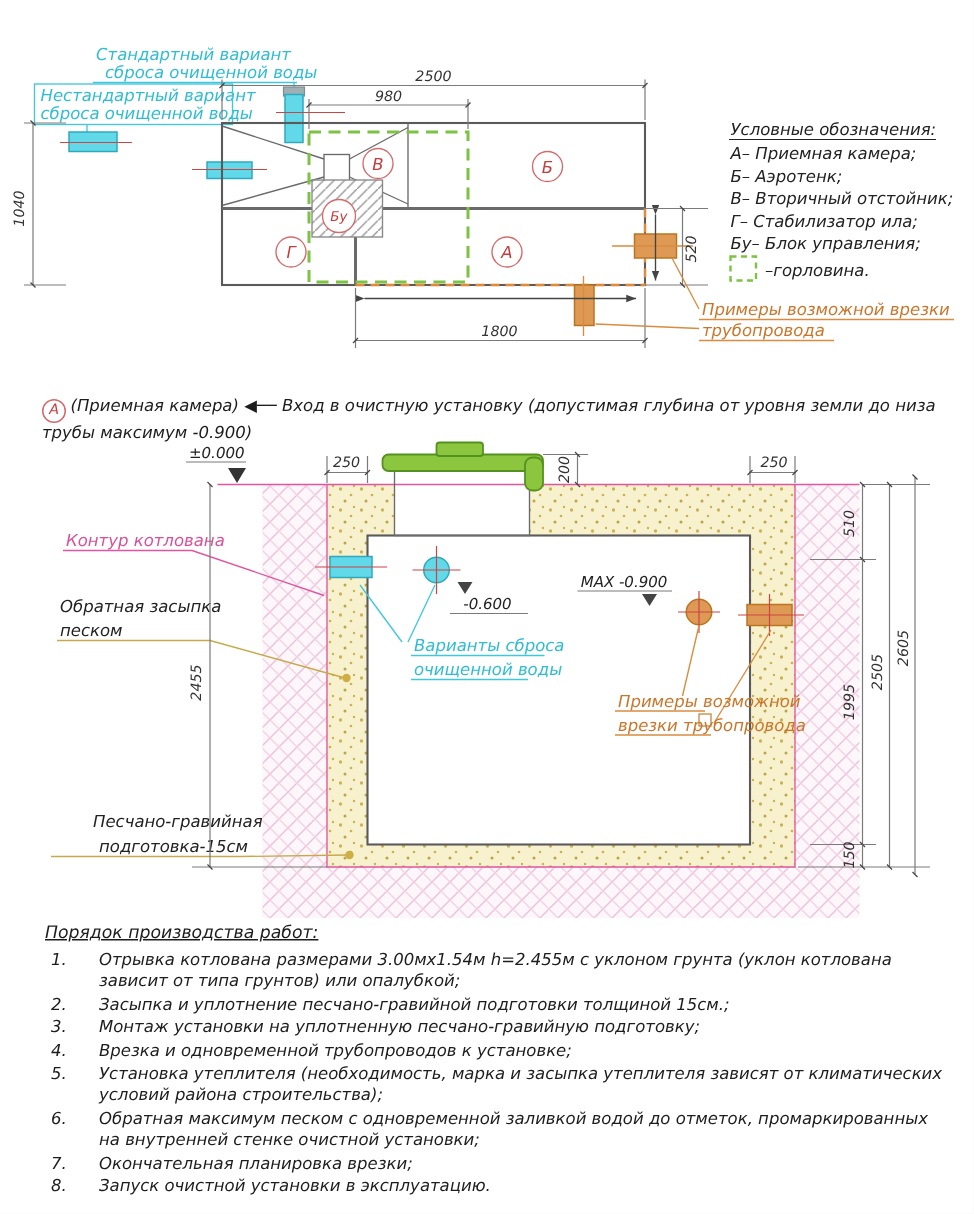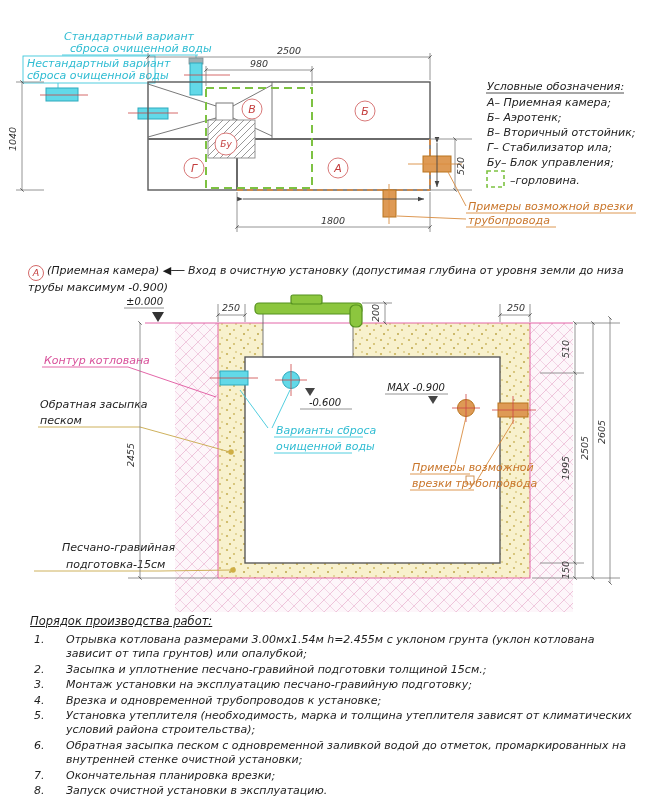--- a/index.html
+++ b/index.html
@@ -302,33 +302,33 @@
     <div class="wl-item">
       <span class="wl-num">1.</span>
       <span class="wl-text">Отрывка котлована размерами 3.00мх1.54м h=2.455м с уклоном грунта (уклон котлована зависит от типа грунтов) или опалубкой;</span>
     </div>
     <div class="wl-item">
       <span class="wl-num">2.</span>
       <span class="wl-text">Засыпка и уплотнение песчано-гравийной подготовки толщиной 15см.;</span>
     </div>
     <div class="wl-item">
       <span class="wl-num">3.</span>
-      <span class="wl-text">Монтаж установки на эксплуатацию песчано-гравийную подготовку;</span>
+      <span class="wl-text">Монтаж установки на уплотненную песчано-гравийную подготовку;</span>
     </div>
     <div class="wl-item">
       <span class="wl-num">4.</span>
       <span class="wl-text">Врезка и одновременной трубопроводов к установке;</span>
     </div>
     <div class="wl-item">
       <span class="wl-num">5.</span>
-      <span class="wl-text">Установка утеплителя (необходимость, марка и толщина утеплителя зависят от климатических условий района строительства);</span>
+      <span class="wl-text">Установка утеплителя (необходимость, марка и засыпка утеплителя зависят от климатических условий района строительства);</span>
     </div>
     <div class="wl-item">
       <span class="wl-num">6.</span>
-      <span class="wl-text">Обратная засыпка песком с одновременной заливкой водой до отметок, промаркированных на внутренней стенке очистной установки;</span>
+      <span class="wl-text">Обратная максимум песком с одновременной заливкой водой до отметок, промаркированных на внутренней стенке очистной установки;</span>
     </div>
     <div class="wl-item">
       <span class="wl-num">7.</span>
       <span class="wl-text">Окончательная планировка врезки;</span>
     </div>
     <div class="wl-item">
       <span class="wl-num">8.</span>
       <span class="wl-text">Запуск очистной установки в эксплуатацию.</span>
     </div>
   </div>

